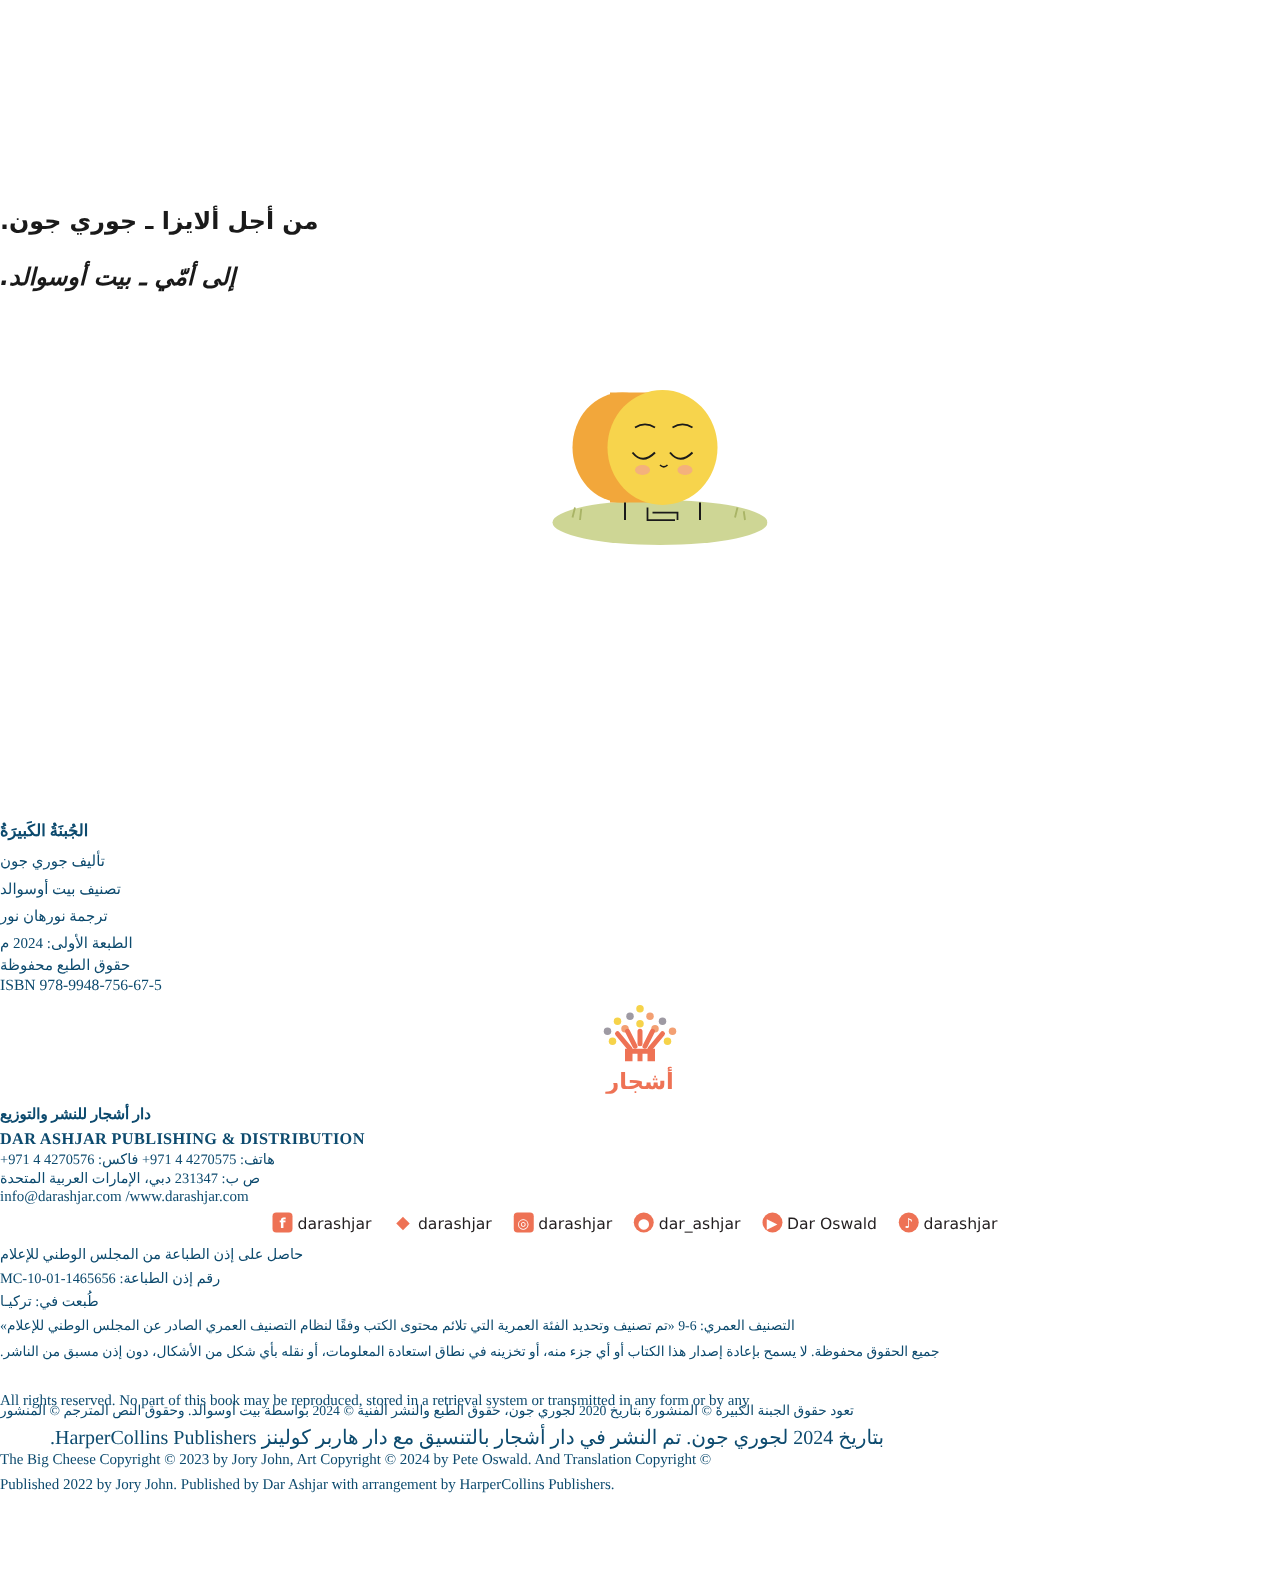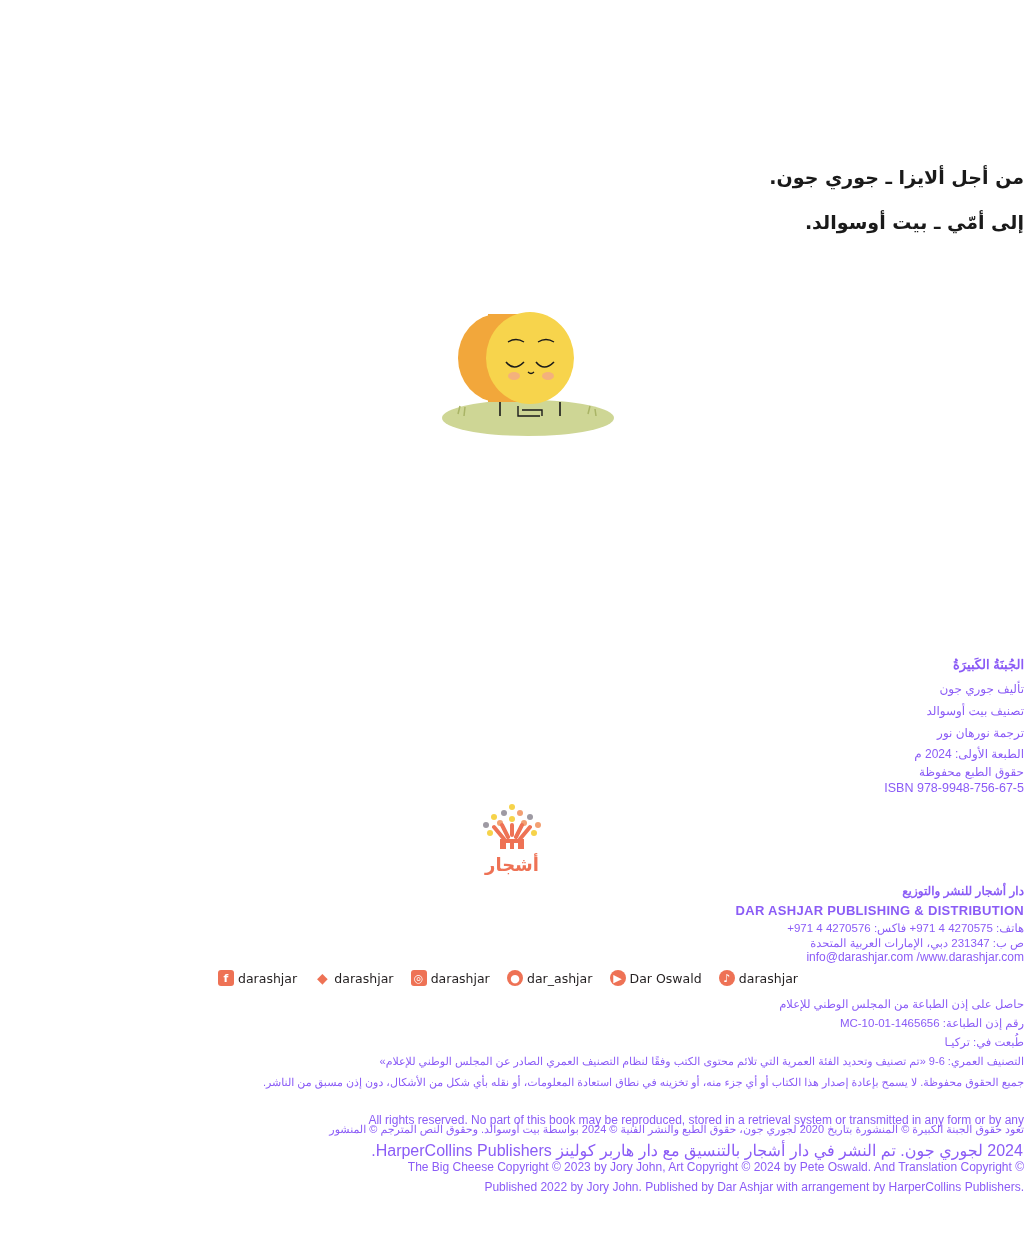--- a/index.html
+++ b/index.html
@@ -1,22 +1,22 @@
 <!DOCTYPE html>
 <html><head>
   <meta charset="utf-8">
   <style>
     html, body { margin: 0; padding: 0; background: #ffffff; }
     body { width: 1024px; height: 1256px; position: relative; overflow: hidden; color: #231f20; font-family: "DejaVu Sans", sans-serif; }
-    .abs { position: absolute; left: 0; width: 1024px; text-align: right; }
+    .abs { position: absolute; left: 0; width: 1024px; text-align: left; }
     .ded { direction: rtl; font-family: "DejaVu Sans", sans-serif; font-weight: bold; font-size: 19px; color: #1a1a1a; }
     .ded1 { top: 166px; }
-    .ded2 { top: 211px; }
+    .ded2 { top: 211px; font-style: italic; }
     .illus { position: absolute; left: 438px; top: 306px; width: 176px; height: 140px; }
-    .ct { font-family: Liberation Sans, sans-serif; font-size: 12px; color: #8b5cf6; direction: rtl; line-height: 16px; }
+    .ct { font-family: Liberation Serif, serif; font-size: 12px; color: #0c4a6e; direction: rtl; line-height: 16px; }
     .ct-title { top: 657px; font-weight: bold; font-size: 13px; }
     .ct-author { top: 681px; }
     .ct-illus { top: 703px; }
     .ct-trans { top: 725px; }
     .ct-ed { top: 746px; }
     .ct-rights { top: 764px; }
     .ct-isbn { top: 780px; direction: ltr; font-size: 12.5px; }
     .logo { position: absolute; left: 476px; top: 803px; width: 72px; height: 72px; }
     .pub-ar { top: 883px; font-weight: bold; font-size: 12px; }
     .pub-en { top: 903px; direction: ltr; font-weight: bold; font-size: 13px; letter-spacing: 0.3px; }

